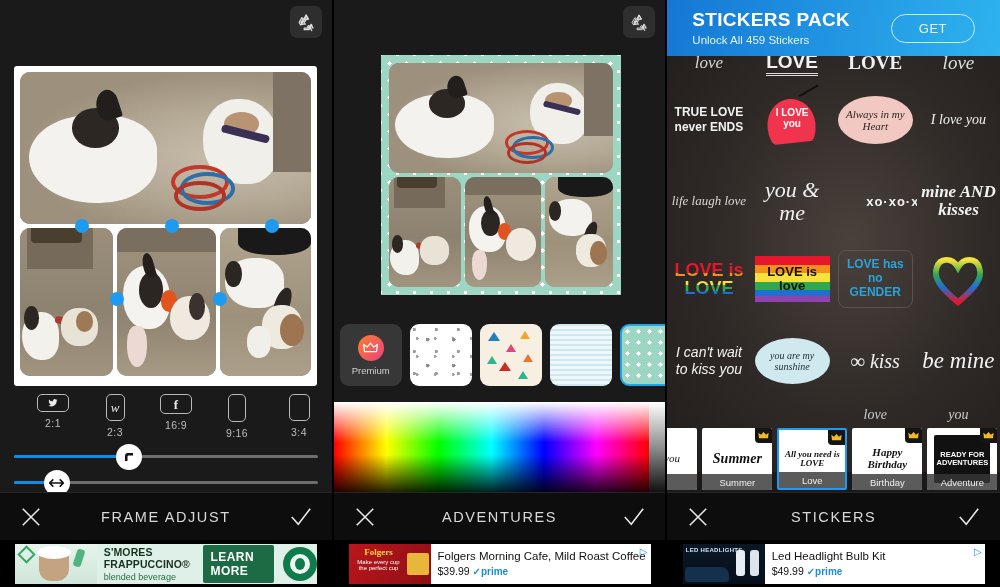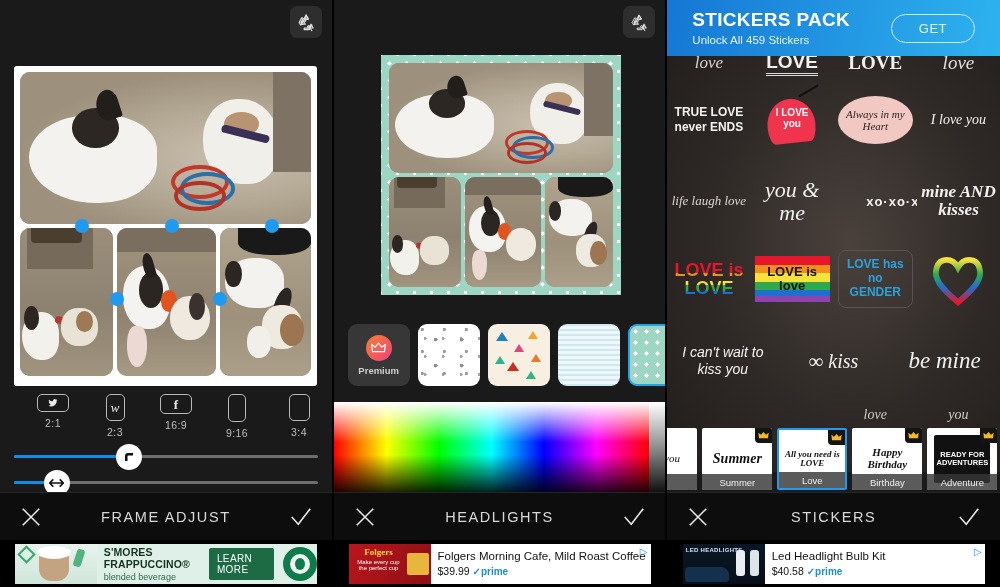--- a/index.html
+++ b/index.html
@@ -42,21 +42,21 @@
   .slider .fill{position:absolute;left:0;top:0;bottom:0;background:#0f8ce8;border-radius:2px;}
   .knob{position:absolute;top:50%;transform:translate(-50%,-50%);width:26px;height:26px;border-radius:50%;
         background:#fff;display:flex;align-items:center;justify-content:center;}
 
   
   .canvas-mid{position:absolute;left:47px;top:55px;width:240px;height:240px;padding:8px;box-sizing:border-box;
               background-color:#9ed6c4;
               background-image:radial-gradient(circle, #ffffff 2px, transparent 2.2px),
                                radial-gradient(circle, #ffffff 1.6px, transparent 1.8px);
               background-size:17px 17px,17px 17px;background-position:0 0,8px 8px;}
-  .bgstrip{position:absolute;left:0;right:0;top:320px;height:70px;display:flex;align-items:center;gap:8px;padding-left:14px;font-weight:bold;}
+  .bgstrip{position:absolute;left:0;right:0;top:320px;height:70px;display:flex;align-items:center;gap:8px;padding-left:6px;}
   .swatch{width:62px;height:62px;border-radius:9px;flex:0 0 auto;overflow:hidden;position:relative;}
   .sw-premium{background:#373737;display:flex;flex-direction:column;align-items:center;justify-content:center;gap:4px;}
   .crown-circle{width:26px;height:26px;border-radius:50%;
                 background:linear-gradient(135deg,#f77f2e,#f0407f);display:flex;align-items:center;justify-content:center;}
   .sw-premium .plabel{color:#cfcfcf;font-size:9.5px;}
   .sw-stars{background:#ffffff;}
   .sw-conf{background:#f7efe2;}
   .sw-wave{background:#dff0f4;}
   .sw-dots{background-color:#9ed6c4;
            background-image:radial-gradient(circle,#fff 2px,transparent 2.2px);background-size:11px 11px;
@@ -247,21 +247,21 @@
           <div style="position:absolute;left:24px;top:7px;width:30px;height:30px;border-radius:6px 6px 12px 12px;background:#c4a383;"></div>
           <div style="position:absolute;left:22px;top:2px;width:34px;height:13px;border-radius:50%;background:#fff;"></div>
           <div style="position:absolute;left:5px;top:4px;width:9px;height:9px;border:2px solid #3aa86b;transform:rotate(45deg);"></div>
           <div style="position:absolute;left:60px;top:5px;width:8px;height:18px;background:#53b37e;border-radius:3px;transform:rotate(18deg);"></div>
         </div>
         <div class="ad-body" style="display:flex;align-items:center;gap:9px;">
           <div>
             <div style="font-size:10.5px;font-weight:bold;color:#15321f;letter-spacing:.1px;">S'MORES FRAPPUCCINO®</div>
             <div style="font-size:9px;color:#2c6a47;margin-top:2px;">blended beverage</div>
           </div>
-          <div style="background:#1d6b45;color:#fff;font-size:10px;font-weight:normal;padding:5px 8px;border-radius:2px;letter-spacing:.4px;">LEARN MORE</div>
+          <div style="background:#1d6b45;color:#fff;font-size:12px;font-weight:bold;padding:5px 8px;border-radius:2px;letter-spacing:.4px;">LEARN MORE</div>
           <div style="width:34px;height:34px;border-radius:50%;background:#0f7a4b;position:relative;flex:0 0 auto;">
             <div style="position:absolute;left:7px;top:7px;width:20px;height:20px;border-radius:50%;background:#fff;opacity:.92;"></div>
             <div style="position:absolute;left:12px;top:11px;width:10px;height:12px;border-radius:50%;background:#0f7a4b;"></div>
           </div>
         </div>
       </div>
     </div>
   </div>
 
   <div class="panel">
@@ -355,21 +355,21 @@
         <div class="hgrad"></div>
           <div class="vgrad"></div>
       </div>
       <div class="grayband"></div>
     </div>
 
     <div class="bottombar">
       <svg class="xmark" viewBox="0 0 24 24">
         <path d="M3 3l18 18M21 3L3 21" stroke="#e8e8e8" stroke-width="1.7" fill="none"></path>
       </svg>
-      <div class="bb-title">HEADLIGHTS</div>
+      <div class="bb-title">ADVENTURES</div>
       <svg class="checkmark" viewBox="0 0 24 24">
         <path d="M2 12l7 8L22 3" stroke="#e8e8e8" stroke-width="1.7" fill="none"></path>
       </svg>
     </div>
 
     <div class="adbar">
       <div class="ad">
         <div class="ad-thumb" style="background:linear-gradient(120deg,#b9161c,#8e0f14);">
           <div style="position:absolute;left:4px;top:3px;right:26px;text-align:center;">
             <div style="color:#ffd54a;font-weight:bold;font-size:9px;font-family:'Liberation Serif',serif;">Folgers</div>
@@ -477,20 +477,24 @@
             <path d="M30 53C12 38 4 28 8 17 11 7 24 6 30 17 36 6 49 7 52 17 56 28 48 38 30 53z" fill="none" stroke="url(#rg)" stroke-width="6" stroke-linecap="round"></path>
           </svg>
         </div>
       </div>
 
       <div class="srow" style="height:82px;">
         <div class="scell">
             <span style="font-family:Liberation Sans, sans-serif;font-style:italic;font-size:14px;line-height:1.25;">I can't wait to kiss you</span>
           </div>
         <div class="scell">
+          <span style="display:inline-block;background:#cfe9ef;border-radius:50%;padding:12px 6px;color:#1b2b33;
+                       font-family:'Liberation Serif',serif;font-style:italic;font-size:10px;line-height:1.1;">you are my sunshine</span>
+        </div>
+        <div class="scell">
             <span style="font-family:'Liberation Serif',serif;font-style:italic;font-size:20px;">∞ kiss</span>
           </div>
         <div class="scell">
             <span style="font-family:'Liberation Serif',serif;font-style:italic;font-size:23px;line-height:1.05;">be mine</span>
           </div>
       </div>
 
       <div class="srow" style="height:26px;">
         <div class="scell"></div>
         <div class="scell"></div>
@@ -561,21 +565,21 @@
       <div class="ad">
         <div class="ad-thumb" style="background:linear-gradient(#0b1624,#06101c);">
           <div style="position:absolute;left:3px;top:3px;color:#cfe3f7;font-size:6px;font-weight:bold;letter-spacing:.3px;">LED HEADLIGHTS</div>
           <div style="position:absolute;left:2px;bottom:2px;width:44px;height:15px;background:#14304d;border-radius:4px 8px 3px 3px;"></div>
           <div style="position:absolute;right:20px;top:6px;width:9px;height:26px;background:#e9eef3;border-radius:3px;"></div>
           <div style="position:absolute;right:6px;top:6px;width:9px;height:26px;background:#dde4ea;border-radius:3px;"></div>
         </div>
         <div class="ad-body">
           <div class="ad-title">Led Headlight Bulb Kit</div>
           <div class="ad-price">
-            <span>$40.58</span>
+            <span>$49.99</span>
             <span class="prime">✓<span>prime</span></span>
           </div>
         </div>
         <div class="adchoice">▷</div>
       </div>
     </div>
   </div>
 
 </div>
 

